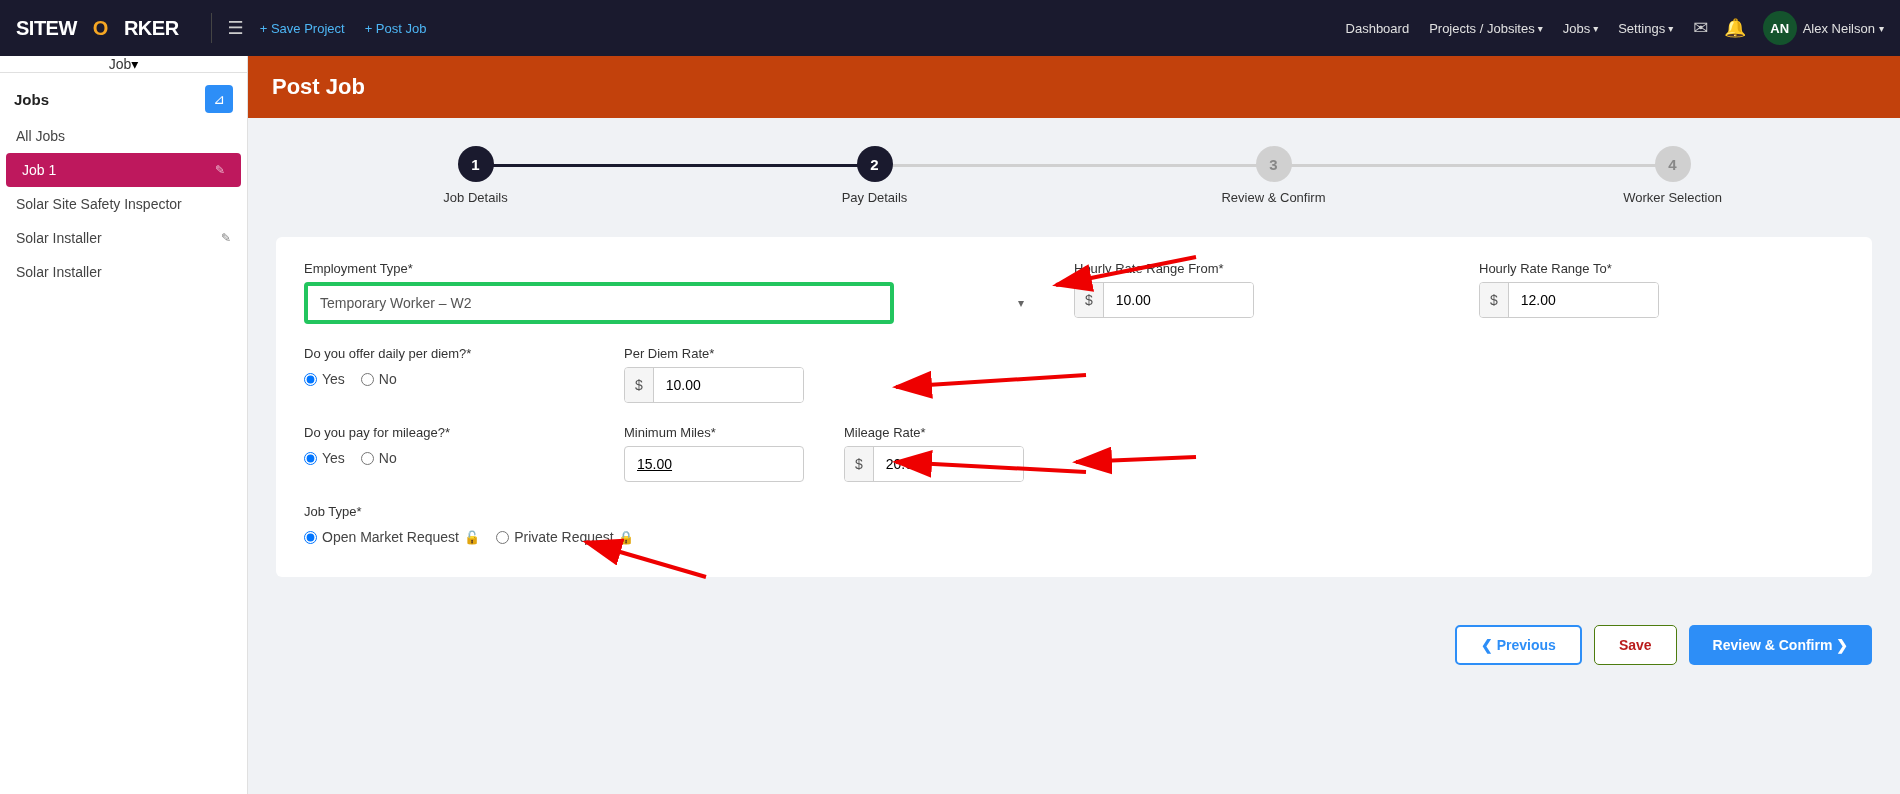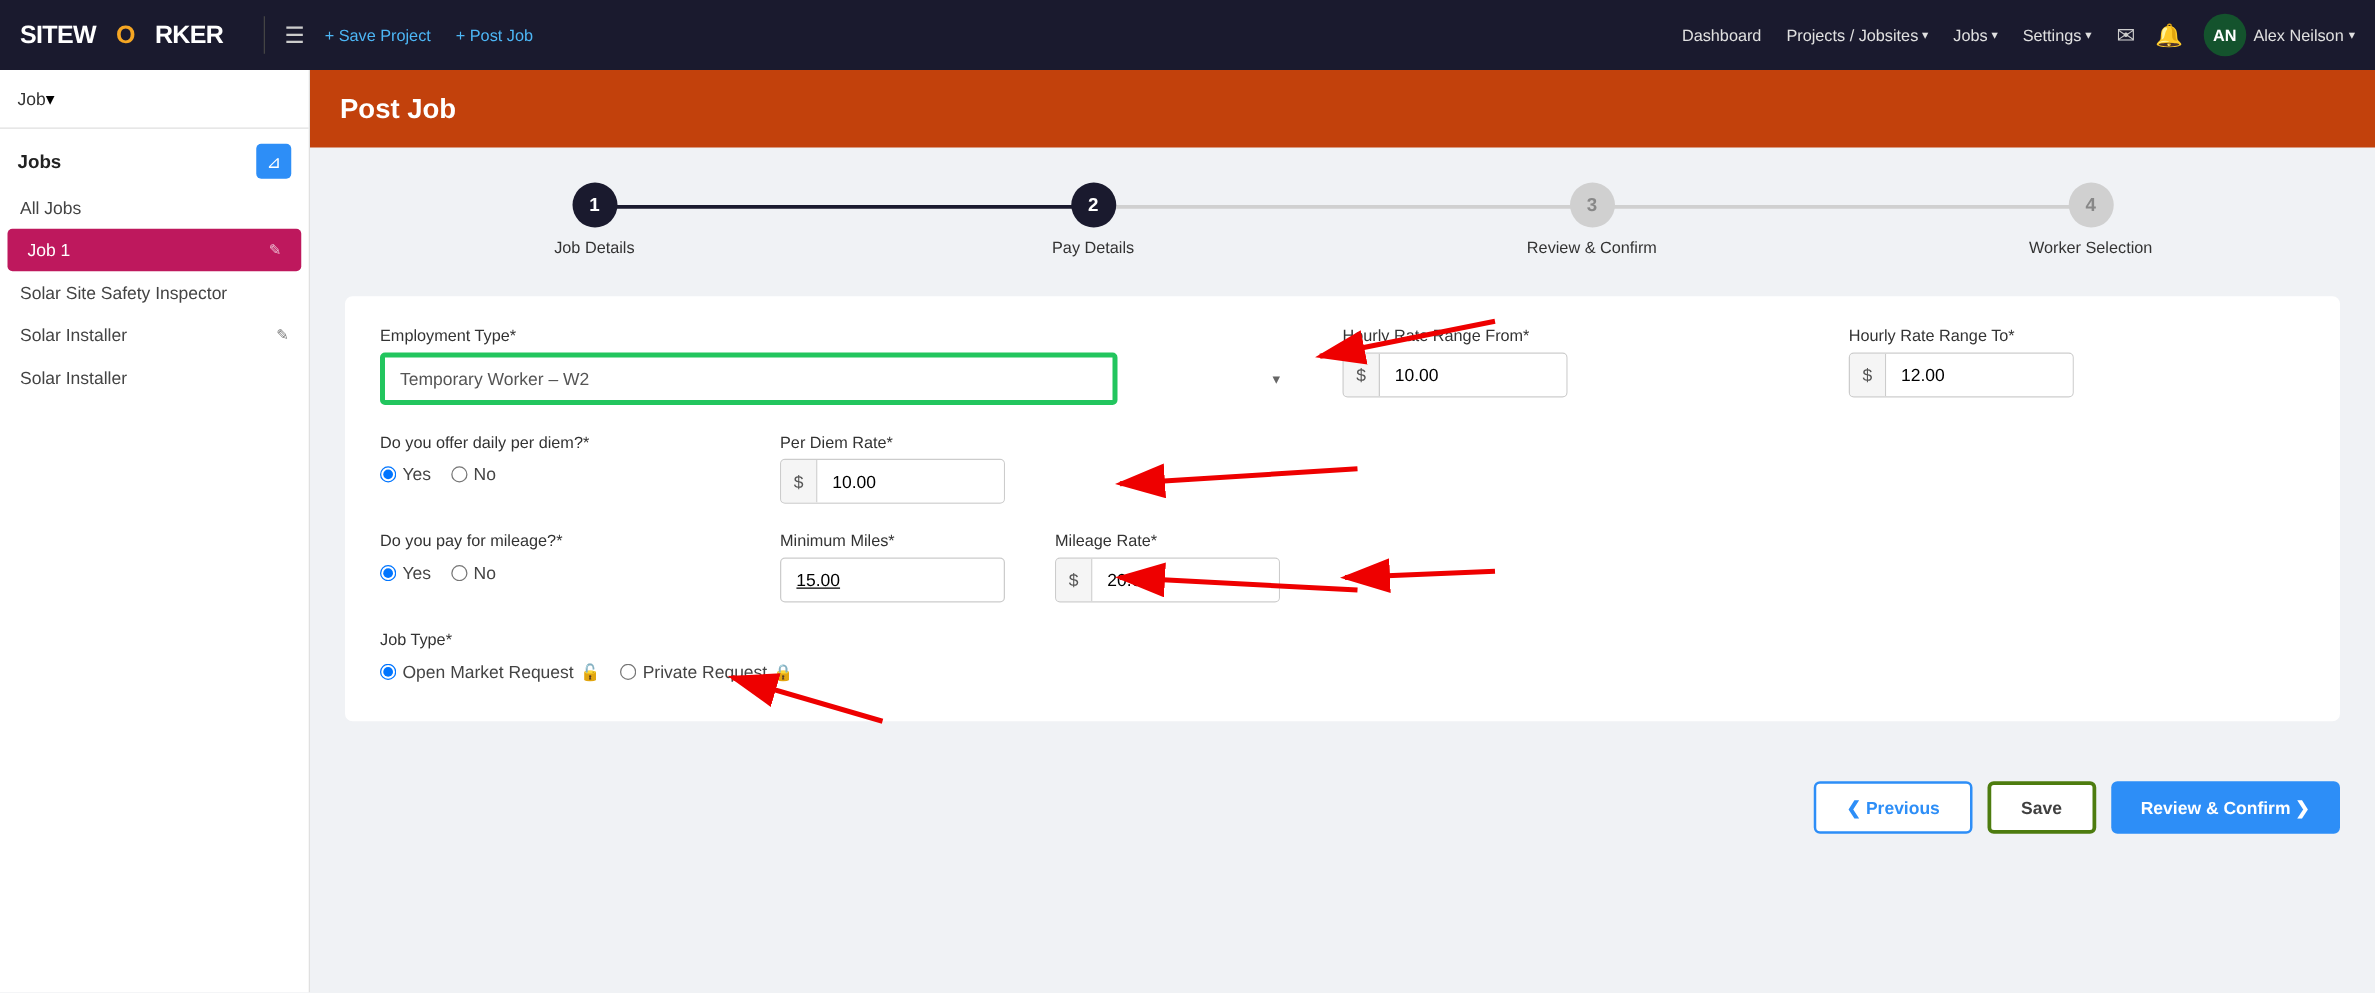--- a/index.html
+++ b/index.html
@@ -39,23 +39,23 @@
 
     
     .sidebar {
       width: 248px;
       background: #fff;
       border-right: 1px solid #e0e0e0;
       flex-shrink: 0;
       overflow-y: auto;
     }
     .sidebar-dropdown {
-      padding: 15px 14px;
+      padding: 0 14px;
       border-bottom: 1px solid #e0e0e0;
-      display: flex; align-items: center; justify-content: flex-start;
+      display: flex; align-items: center; justify-content: center;
       cursor: pointer;
     }
     .sidebar-dropdown-label { font-size: 14px; color: #333; }
     .sidebar-section-header {
       padding: 12px 14px 6px;
       display: flex; align-items: center; justify-content: space-between;
     }
     .sidebar-section-title { font-size: 15px; font-weight: 600; color: #222; }
     .sidebar-filter-btn {
       background: #2d8ef7; color: #fff; border: none; border-radius: 4px;
@@ -181,21 +181,21 @@
       background: #f0f2f5;
     }
     .btn {
       padding: 10px 24px; border-radius: 5px; font-size: 14px; font-weight: 600;
       cursor: pointer; border: none; display: flex; align-items: center; gap: 6px;
     }
     .btn-outline {
       background: #fff; border: 2px solid #2d8ef7; color: #2d8ef7;
     }
     .btn-white {
-      background: #fff; border: 3px solid #4d7c0f; color: #404040;
+      background: #fff; border: 1px solid #4d7c0f; color: #b91c1c;
     }
     .btn-primary {
       background: #2d8ef7; color: #fff;
     }
 
     .wide-select { width: 590px; }
     .rate-input-wrap { width: 180px; }
 
     .job-type-section { margin-bottom: 8px; }
     .lock-icon { font-size: 13px; }

